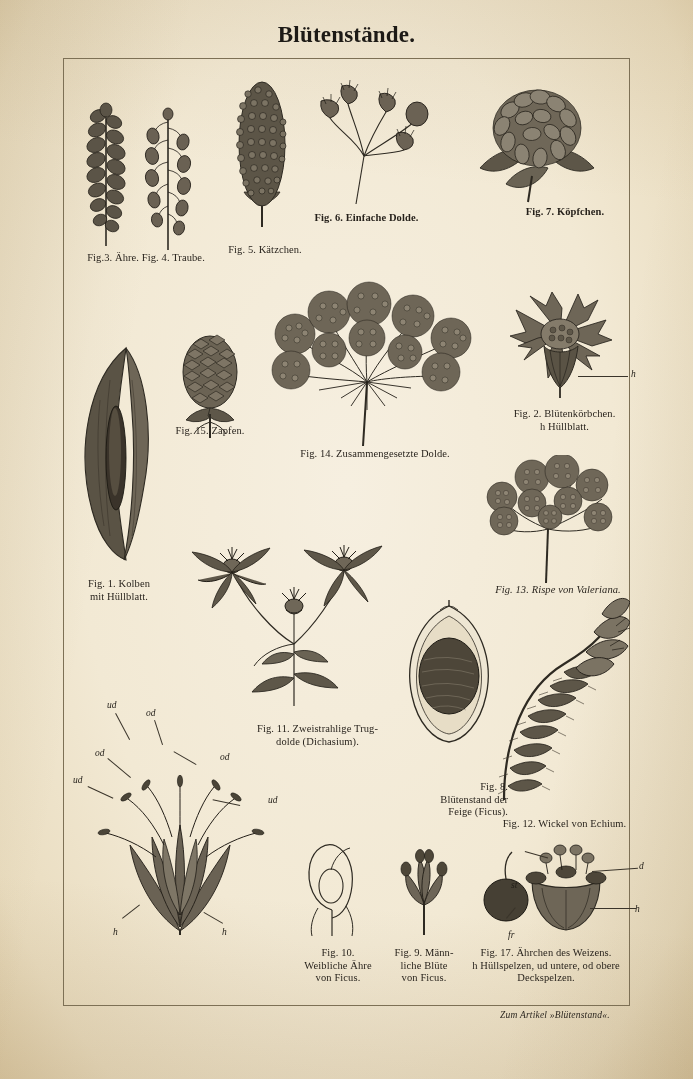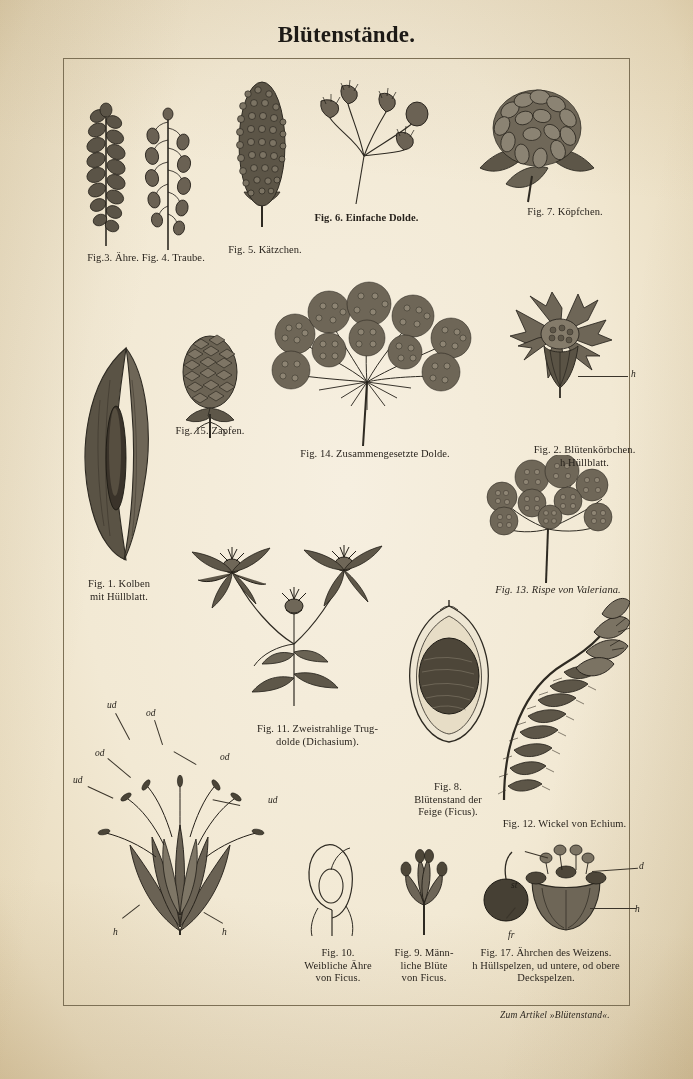--- a/index.html
+++ b/index.html
@@ -750,52 +750,52 @@
 </div>
 
 <div class="caption" style="left:200px; top:244px; width:130px;">
   <div>Fig. 5.  Kätzchen.</div>
 </div>
 
 <div class="caption" style="left:284px; top:212px; width:165px;font-weight:bold;">
   <div>Fig. 6.  Einfache Dolde.</div>
 </div>
 
-<div class="caption" style="left:490px; top:206px; width:150px;">
+<div class="caption" style="left:490px; top:206px; width:150px;font-weight:bold;">
   <div>Fig. 7.  Köpfchen.</div>
 </div>
 
 <div class="caption" style="left:140px; top:425px; width:140px;">
   <div>Fig. 15.  Zapfen.</div>
 </div>
 
 <div class="caption" style="left:270px; top:448px; width:210px;text-align:center;">
   <div>Fig. 14.  Zusammengesetzte Dolde.</div>
 </div>
 
-<div class="caption" style="left:512px; top:408px; width:145px;margin-top:36px;">
+<div class="caption" style="left:492px; top:408px; width:145px;">
   <div>Fig. 2.  Blütenkörbchen.</div>
   <div>h Hüllblatt.</div>
 </div>
 
 <div class="caption" style="left:60px; top:578px; width:118px;">
   <div>Fig. 1.  Kolben</div>
   <div>mit Hüllblatt.</div>
 </div>
 
 <div class="caption" style="left:478px; top:584px; width:160px;font-style:italic;">
   <div>Fig. 13.  Rispe von Valeriana.</div>
 </div>
 
 <div class="caption" style="left:225px; top:723px; width:185px;">
   <div>Fig. 11.  Zweistrahlige Trug-</div>
   <div>dolde (Dichasium).</div>
 </div>
 
-<div class="caption" style="left:388px; top:781px; width:120px;">
+<div class="caption" style="left:388px; top:781px; width:120px;text-align:right;">
   <div>Fig. 8.</div>
   <div>Blütenstand der</div>
   <div>Feige (Ficus).</div>
 </div>
 
 <div class="caption" style="left:482px; top:818px; width:165px;">
   <div>Fig. 12.  Wickel von Echium.</div>
 </div>
 
 <div class="caption" style="left:66px; top:947px; width:215px;">

